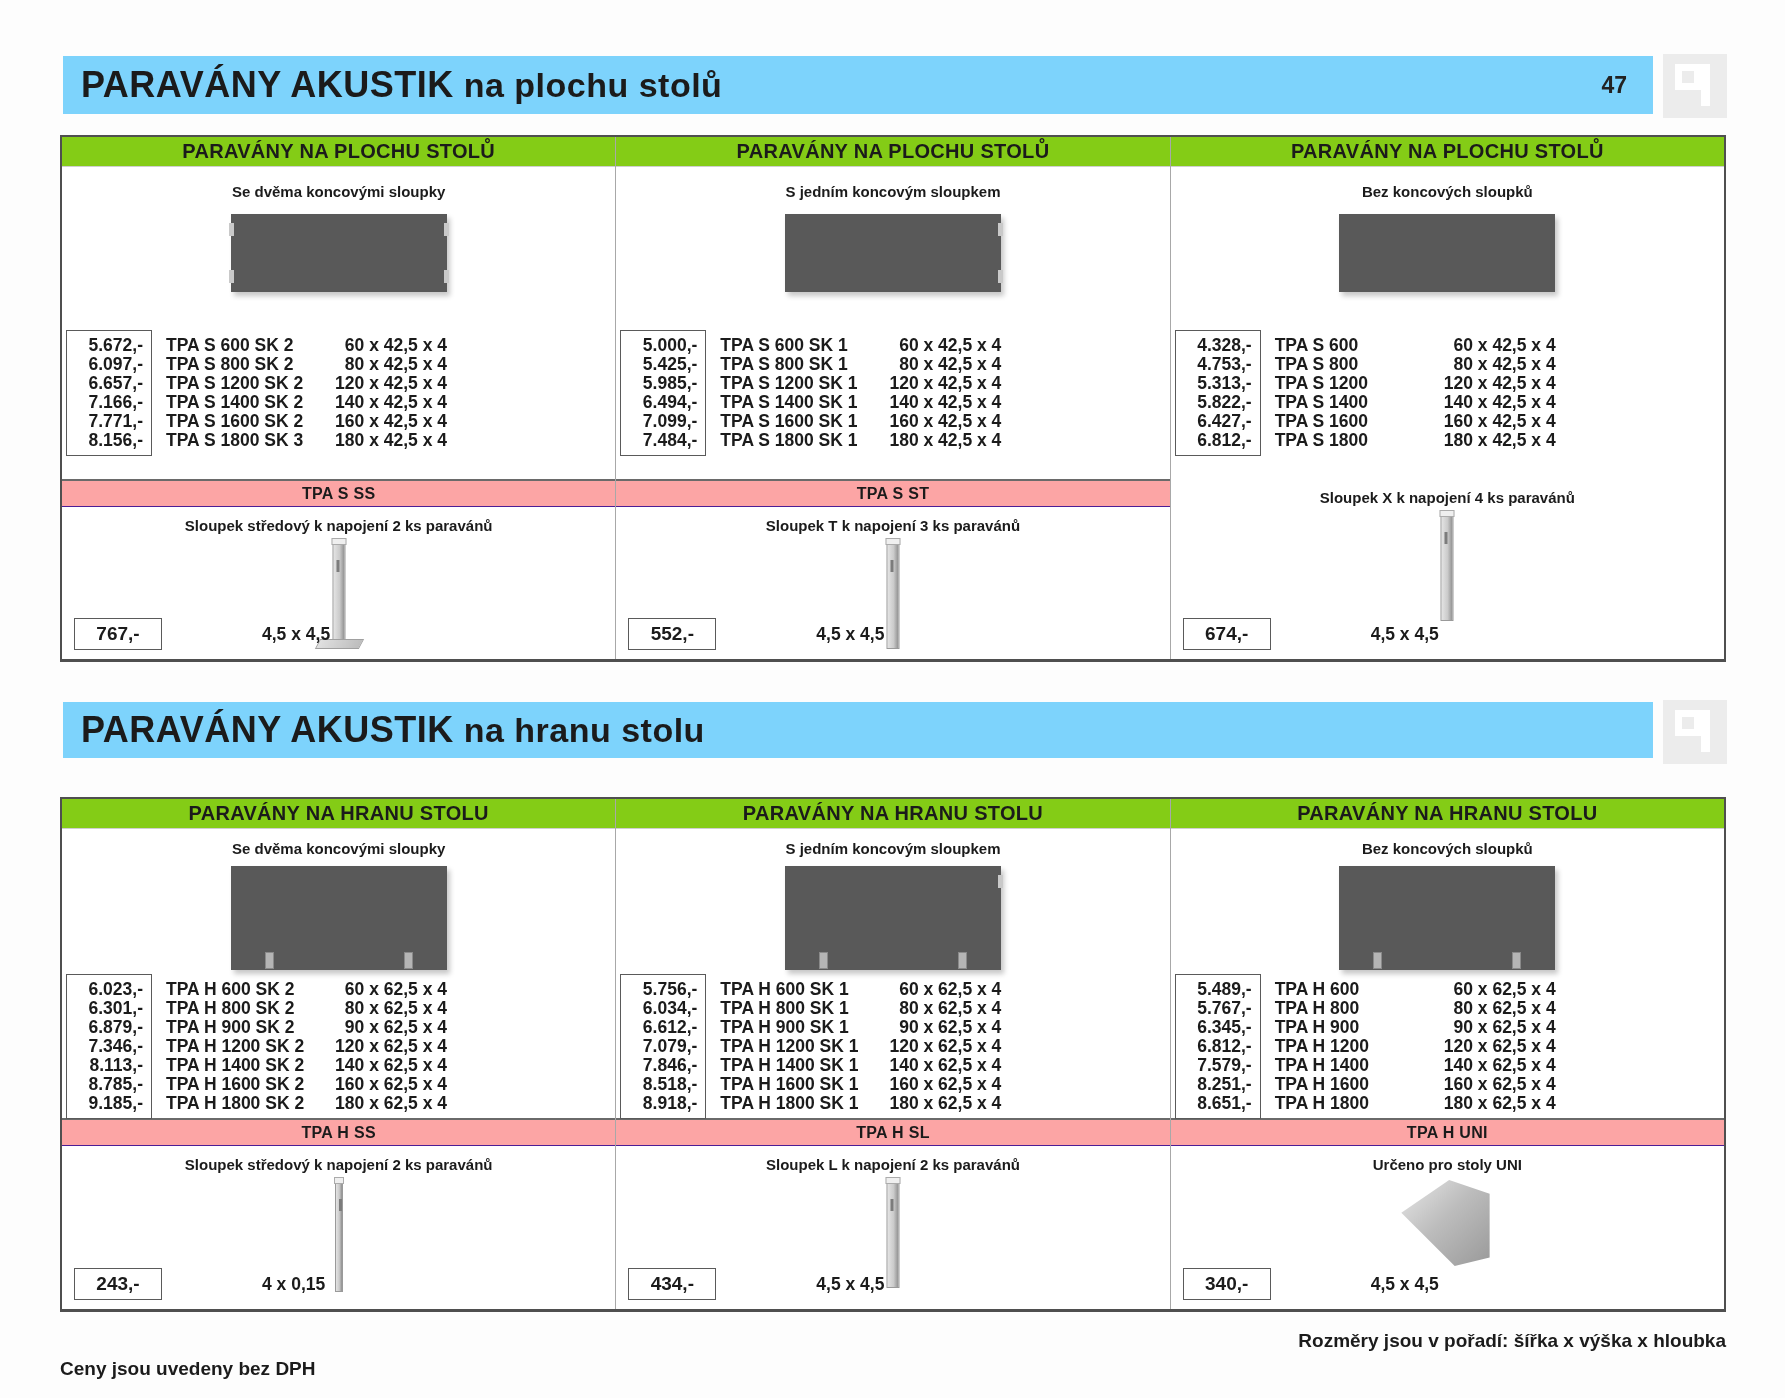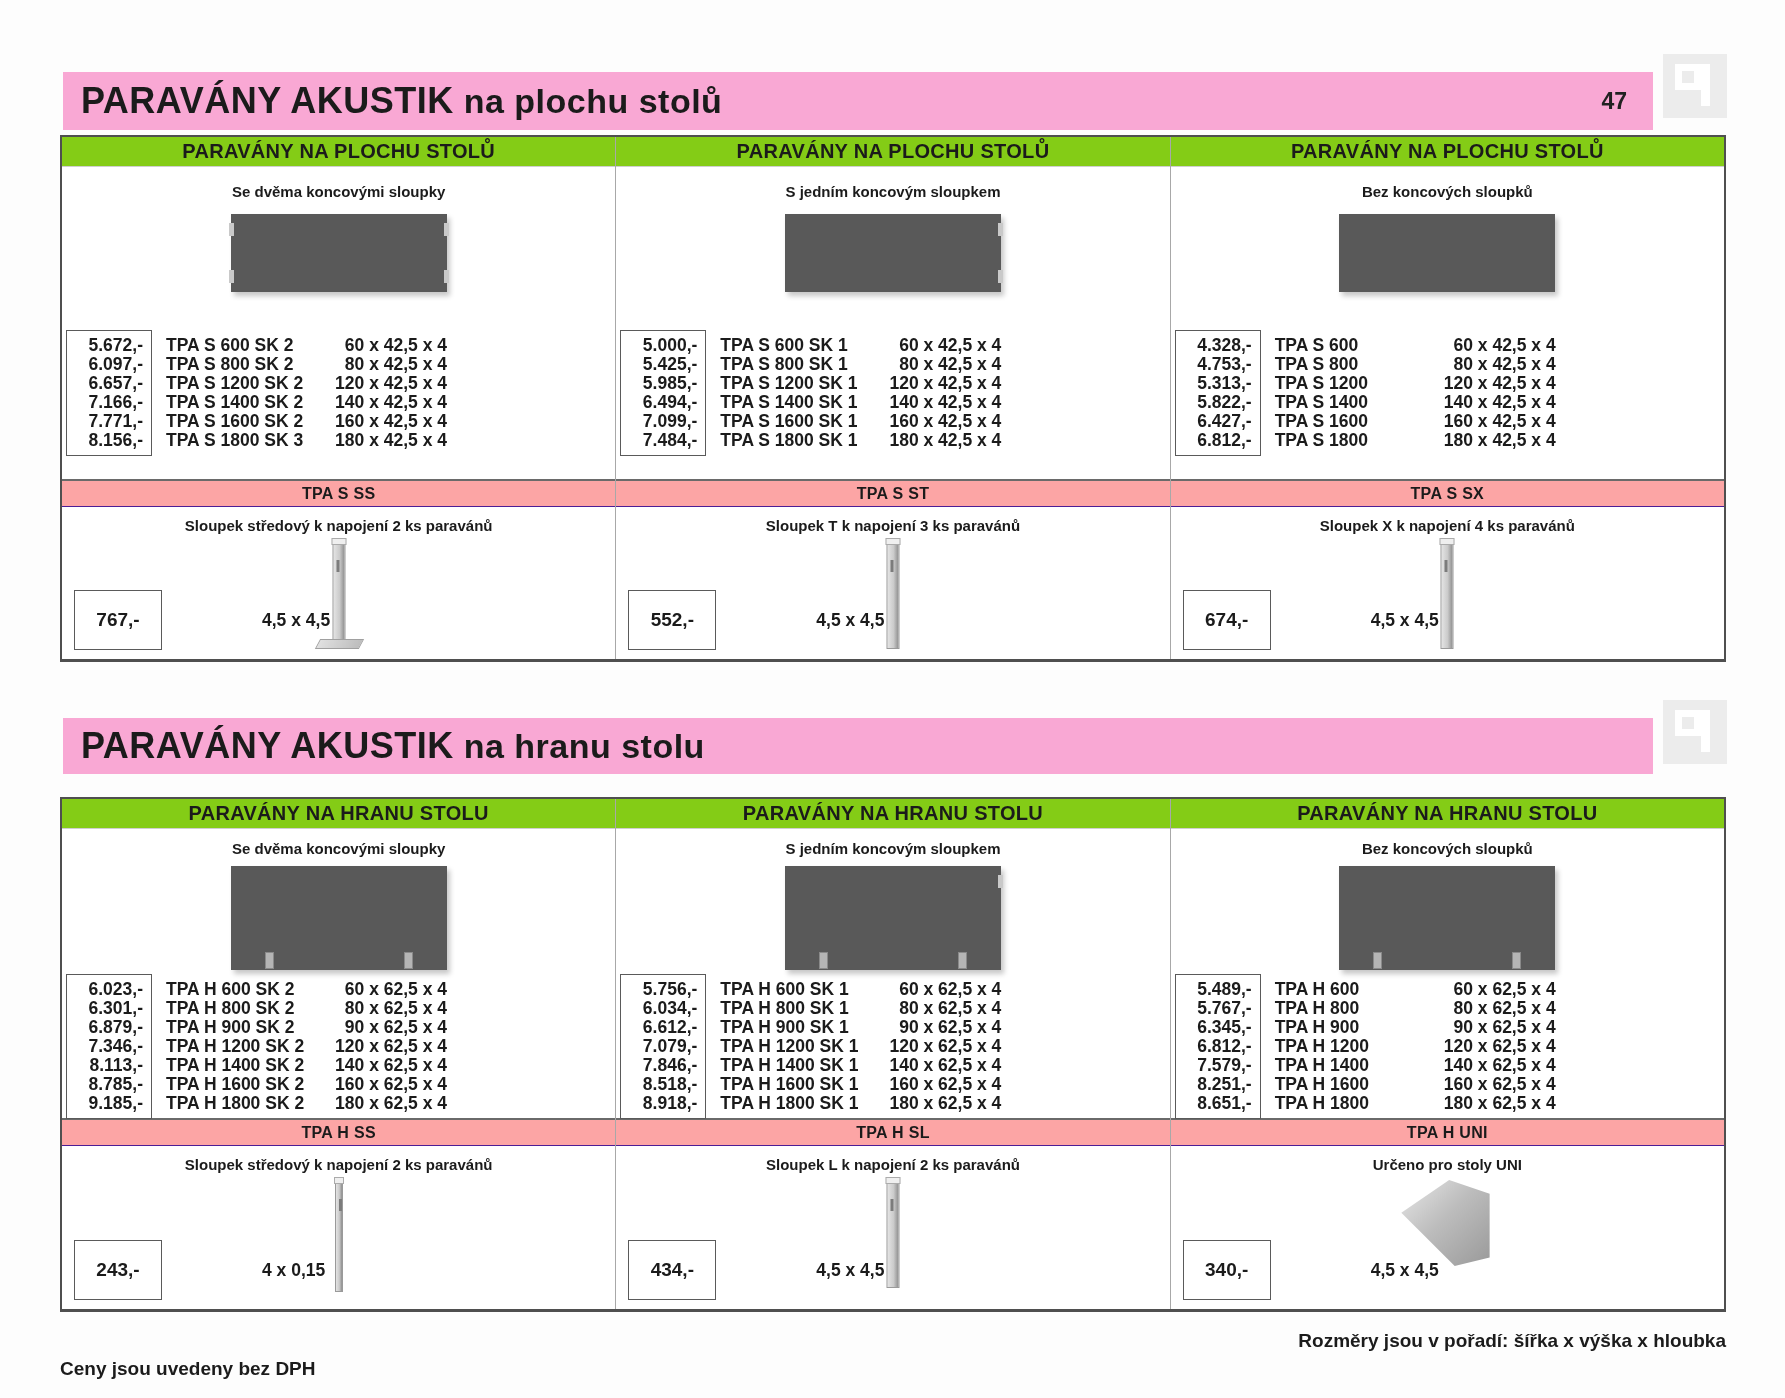--- a/index.html
+++ b/index.html
@@ -3,21 +3,21 @@
 <meta charset="utf-8">
 <style>
   * { margin:0; padding:0; box-sizing:border-box; }
   html,body { background:#ffffff; }
   .page {
     position:relative; width:1785px; height:1398px;
     background:#fdfdfd; overflow:hidden;
     font-family:"Liberation Sans", sans-serif; color:#1b1b1b;
   }
   
-  .band { position:absolute; left:63px; width:1590px; background:#f9a8d4; display:flex; align-items:center;margin-top:16px; }
+  .band { position:absolute; left:63px; width:1590px; background:#7dd3fc; display:flex; align-items:center; }
   .band1 { top:56px; height:58px; }
   .band2 { top:702px; height:56px; }
   .band .title { margin-left:18px; font-size:36px; font-weight:bold; letter-spacing:.5px; white-space:nowrap; }
   .band .title .rest { font-size:34px; }
   .pagenum { position:absolute; right:26px; top:50%; transform:translateY(-50%); font-size:23px; font-weight:bold; color:#222; }
   .logo { position:absolute; left:1663px; width:64px; height:64px; background:#ececec; }
   .logo1 { top:54px; } .logo2 { top:700px; }
   .logo .bowl { position:absolute; left:12px; top:10px; width:26px; height:26px; background:#ececec; border:7px solid #fff; }
   .logo .stem { position:absolute; left:38px; top:10px; width:9px; height:42px; background:#fff; }
   
@@ -57,21 +57,21 @@
   .acc-desc { text-align:center; font-weight:bold; font-size:15px; margin-top:10px; }
   .acc-img { position:absolute; left:50%; top:34px; transform:translateX(-50%); }
   .post { width:13px; height:108px; background:linear-gradient(90deg,#e4e4e4,#cbcbcb 55%,#8f8f8f); border:1px solid #9a9a9a; position:relative; }
   .post::before { content:""; position:absolute; top:-4px; left:-2px; right:-2px; height:5px; background:#efefef; border:1px solid #ababab; }
   .post::after { content:""; position:absolute; top:18px; left:3px; width:3px; height:12px; background:#7c7c7c; }
   .post--foot { height:100px; }
   .post--foot .base { position:absolute; bottom:-9px; left:-16px; width:44px; height:10px; background:linear-gradient(90deg,#e0e0e0,#bdbdbd); border:1px solid #a0a0a0; transform:skewX(-28deg); }
   .post--thin { width:8px; height:112px; }
   .bracket { width:92px; height:86px; background:linear-gradient(135deg,#dedede 10%,#bdbdbd 45%,#989898); clip-path:polygon(0 38%, 52% 0, 96% 16%, 96% 90%, 58% 100%); }
   .acc-price-row { position:absolute; left:12px; right:12px; bottom:9px; display:flex; align-items:center; }
-  .price-box { min-width:88px; padding:18px 10px; border:1px solid #5a5a5a; background:#fff; text-align:center; font-weight:bold; font-size:19px; white-space:nowrap; }
+  .price-box { min-width:88px; padding:4px 10px; border:1px solid #5a5a5a; background:#fff; text-align:center; font-weight:bold; font-size:19px; white-space:nowrap; }
   .acc-dims { font-weight:bold; font-size:17.5px; margin-left:100px; white-space:nowrap;text-align:center; }
   
   .footer-left  { position:absolute; left:60px;  top:1330px; font-weight:bold; font-size:19px;margin-top:28px; }
   .footer-right { position:absolute; right:59px; top:1330px; font-weight:bold; font-size:19px; }
 </style>
 </head>
 <body>
 
 <div class="page">
 
@@ -240,21 +240,20 @@
               <span class="pname">TPA S 1600</span>
               <span class="pdims">160 x 42,5 x 4</span>
             </div>
             <div class="prow">
               <span class="price">6.812,-</span>
               <span class="pname">TPA S 1800</span>
               <span class="pdims">180 x 42,5 x 4</span>
             </div>
           </div>
       </div>
-      <div class="acc-header">TPA S SX</div>
       <div class="acc-zone">
         <div class="acc-desc">Sloupek X k napojení 4 ks paravánů</div>
         <div class="acc-img">
             <div class="post"></div>
           </div>
         <div class="acc-price-row">
           <span class="price-box">674,-</span>
           <span class="acc-dims">4,5 x 4,5</span>
         </div>
       </div>

